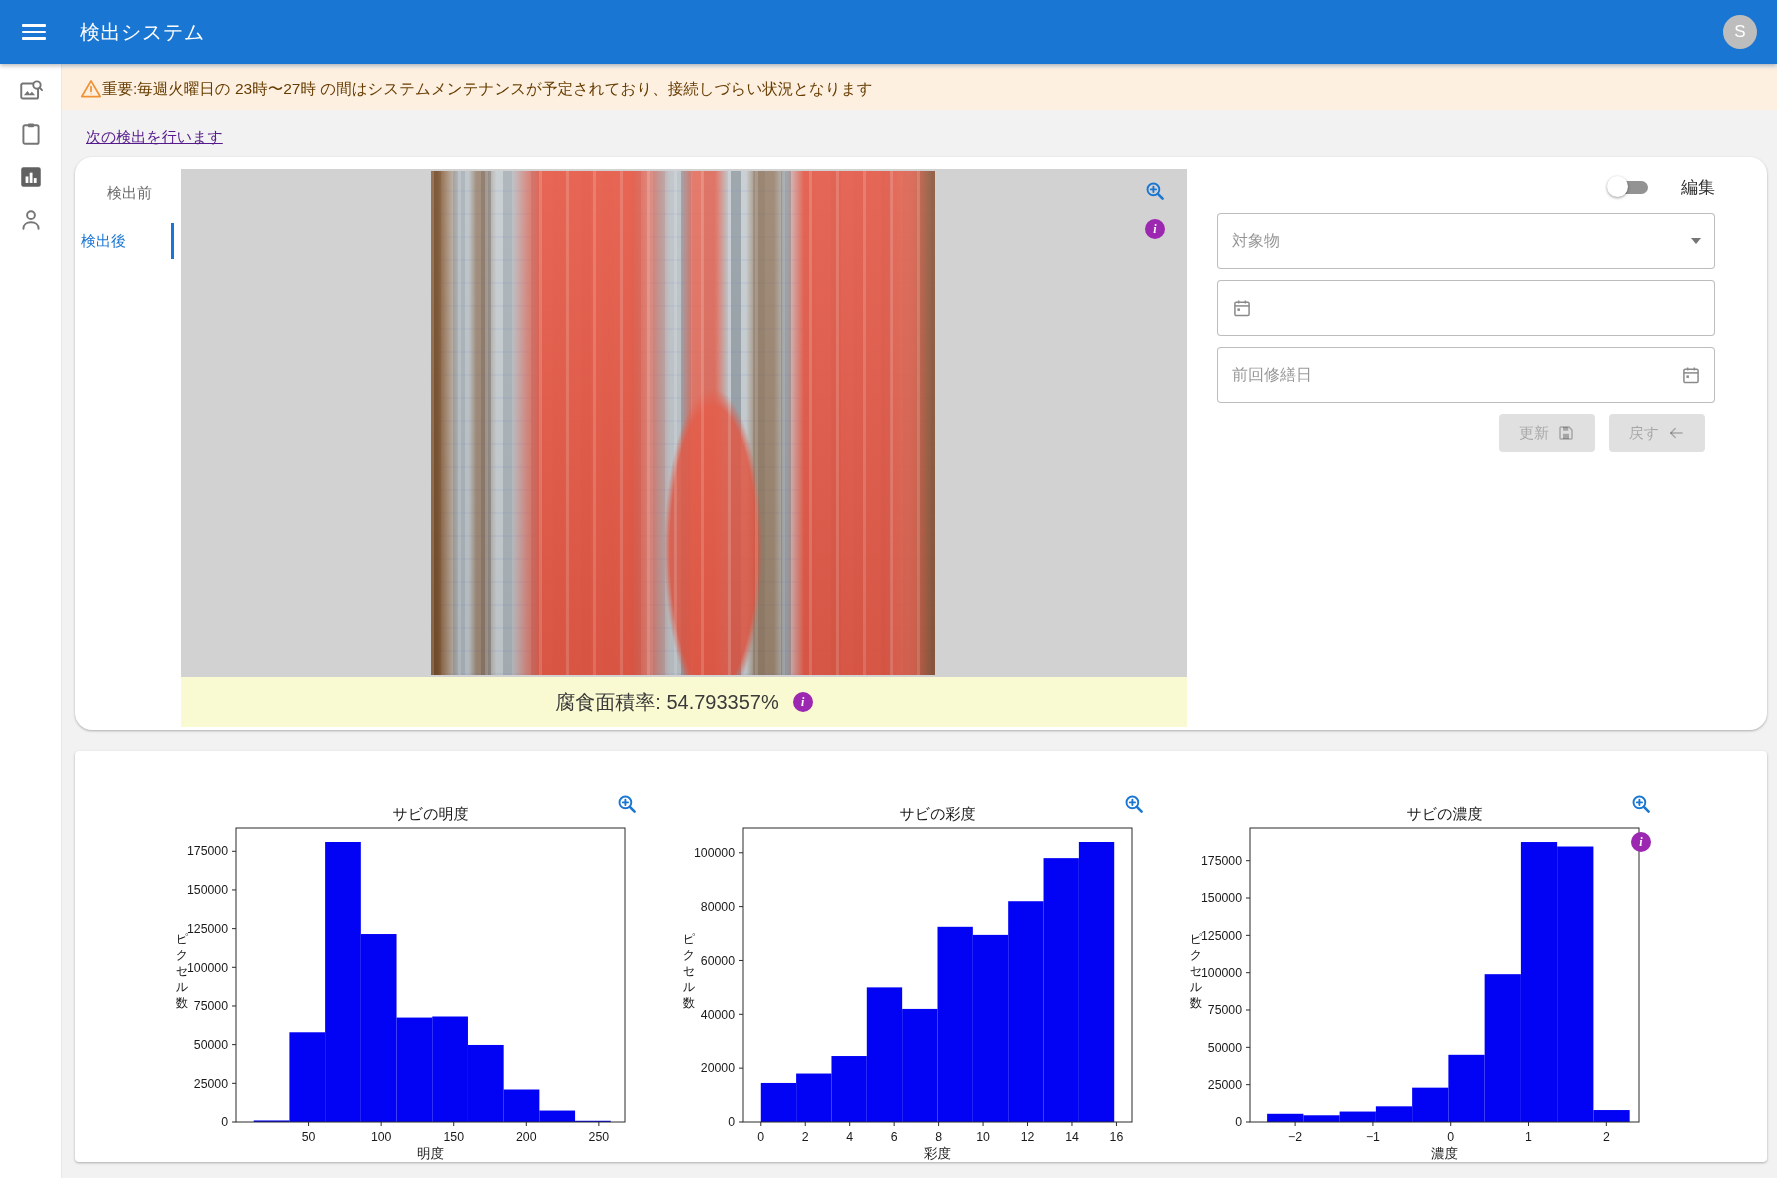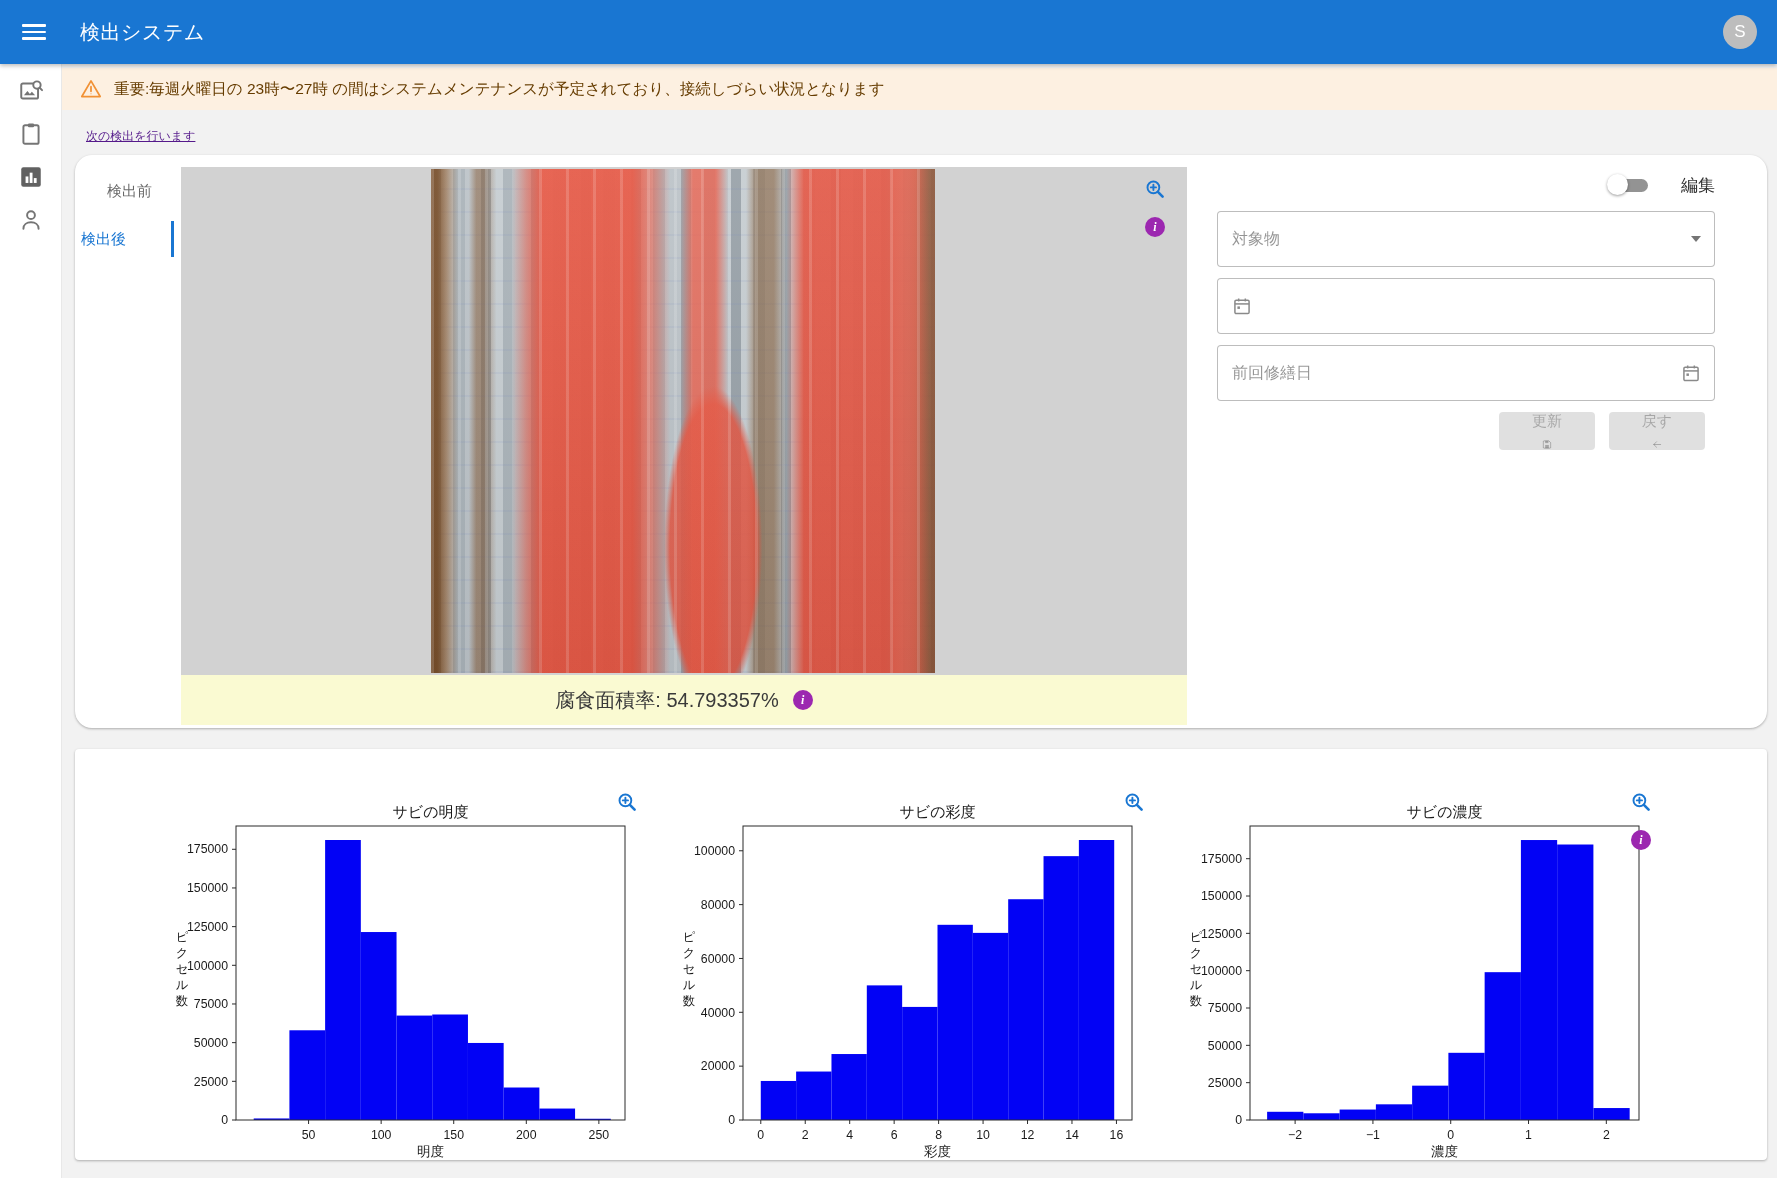--- a/index.html
+++ b/index.html
@@ -25,24 +25,24 @@
   
   .shell{display:flex;height:1114px;}
   .sidebar{width:62px;background:#fff;border-right:1px solid #e8e8e8;padding-top:14px;
     display:flex;flex-direction:column;align-items:center;gap:17px;}
   .side-btn{width:40px;height:26px;display:flex;align-items:center;justify-content:center;cursor:pointer;}
   .content{flex:1;overflow:hidden;}
 
   
   .alert{margin-top:4px;height:42px;background:var(--banner-bg);display:flex;align-items:center;
     padding:0 16px 0 18px;}
-  .alert-text{color:var(--banner-text);font-size:15.5px;margin-left:12px;}
-
-  
-  .action-link{display:inline-block;margin:18px 8px 10px 24px;color:var(--link);font-size:12px;
+  .alert-text{color:var(--banner-text);font-size:15.5px;}
+
+  
+  .action-link{display:inline-block;margin:18px 8px 10px 24px;color:var(--link);font-size:15px;
     text-decoration:underline;cursor:pointer;}
 
   
   .card{background:#fff;border-radius:4px;box-shadow:0 1px 3px rgba(0,0,0,.18),0 1px 2px rgba(0,0,0,.12);}
   .detect-card{margin:0 10px 0 13px;height:573px;display:flex;border-radius:17px;}
 
   
   .tabs-col{width:106px;padding-top:12px;position:relative;flex:none;}
   .tab{height:48px;display:flex;align-items:center;padding-left:32px;font-size:15px;
     color:rgba(0,0,0,.6);cursor:pointer;position:relative;}
@@ -82,21 +82,21 @@
     box-shadow:0 1px 3px rgba(0,0,0,.4);}
   .edit-label{font-size:17px;color:#333;}
   .field{height:56px;border:1px solid rgba(0,0,0,.26);border-radius:4px;margin-bottom:11px;
     display:flex;align-items:center;padding:0 13px 0 14px;cursor:pointer;background:#fff;margin-left:17px;}
   .field-label{flex:1;font-size:16px;color:rgba(0,0,0,.42);}
   .chevron{width:0;height:0;border-left:5.5px solid transparent;border-right:5.5px solid transparent;
     border-top:6.5px solid rgba(0,0,0,.54);}
   .btn-row{display:flex;justify-content:flex-end;gap:14px;margin-top:10px;padding-right:10px;}
   .btn{height:38px;min-width:96px;border:none;border-radius:4px;background:rgba(0,0,0,.12);
     color:rgba(0,0,0,.26);font-size:15px;display:flex;align-items:center;justify-content:center;gap:8px;
-    padding:0 16px;font-family:inherit;cursor:default;flex-direction:column;}
+    padding:0 16px;font-family:inherit;cursor:default;}
 
   
   .charts-card{margin:21px 10px 0 13px;height:411px;padding:38px 0 0 98px;display:flex;gap:29px;}
   .chart-block{width:478px;height:372px;position:relative;flex:none;}
   .chart-corner{position:absolute;right:14px;top:5px;width:20px;height:20px;cursor:pointer;}
   .chart-corner.info2{top:43px;}
   svg text{font-family:"Liberation Sans","DejaVu Sans",sans-serif;fill:#1a1a1a;}
 </style>
 </head>
 <body>

